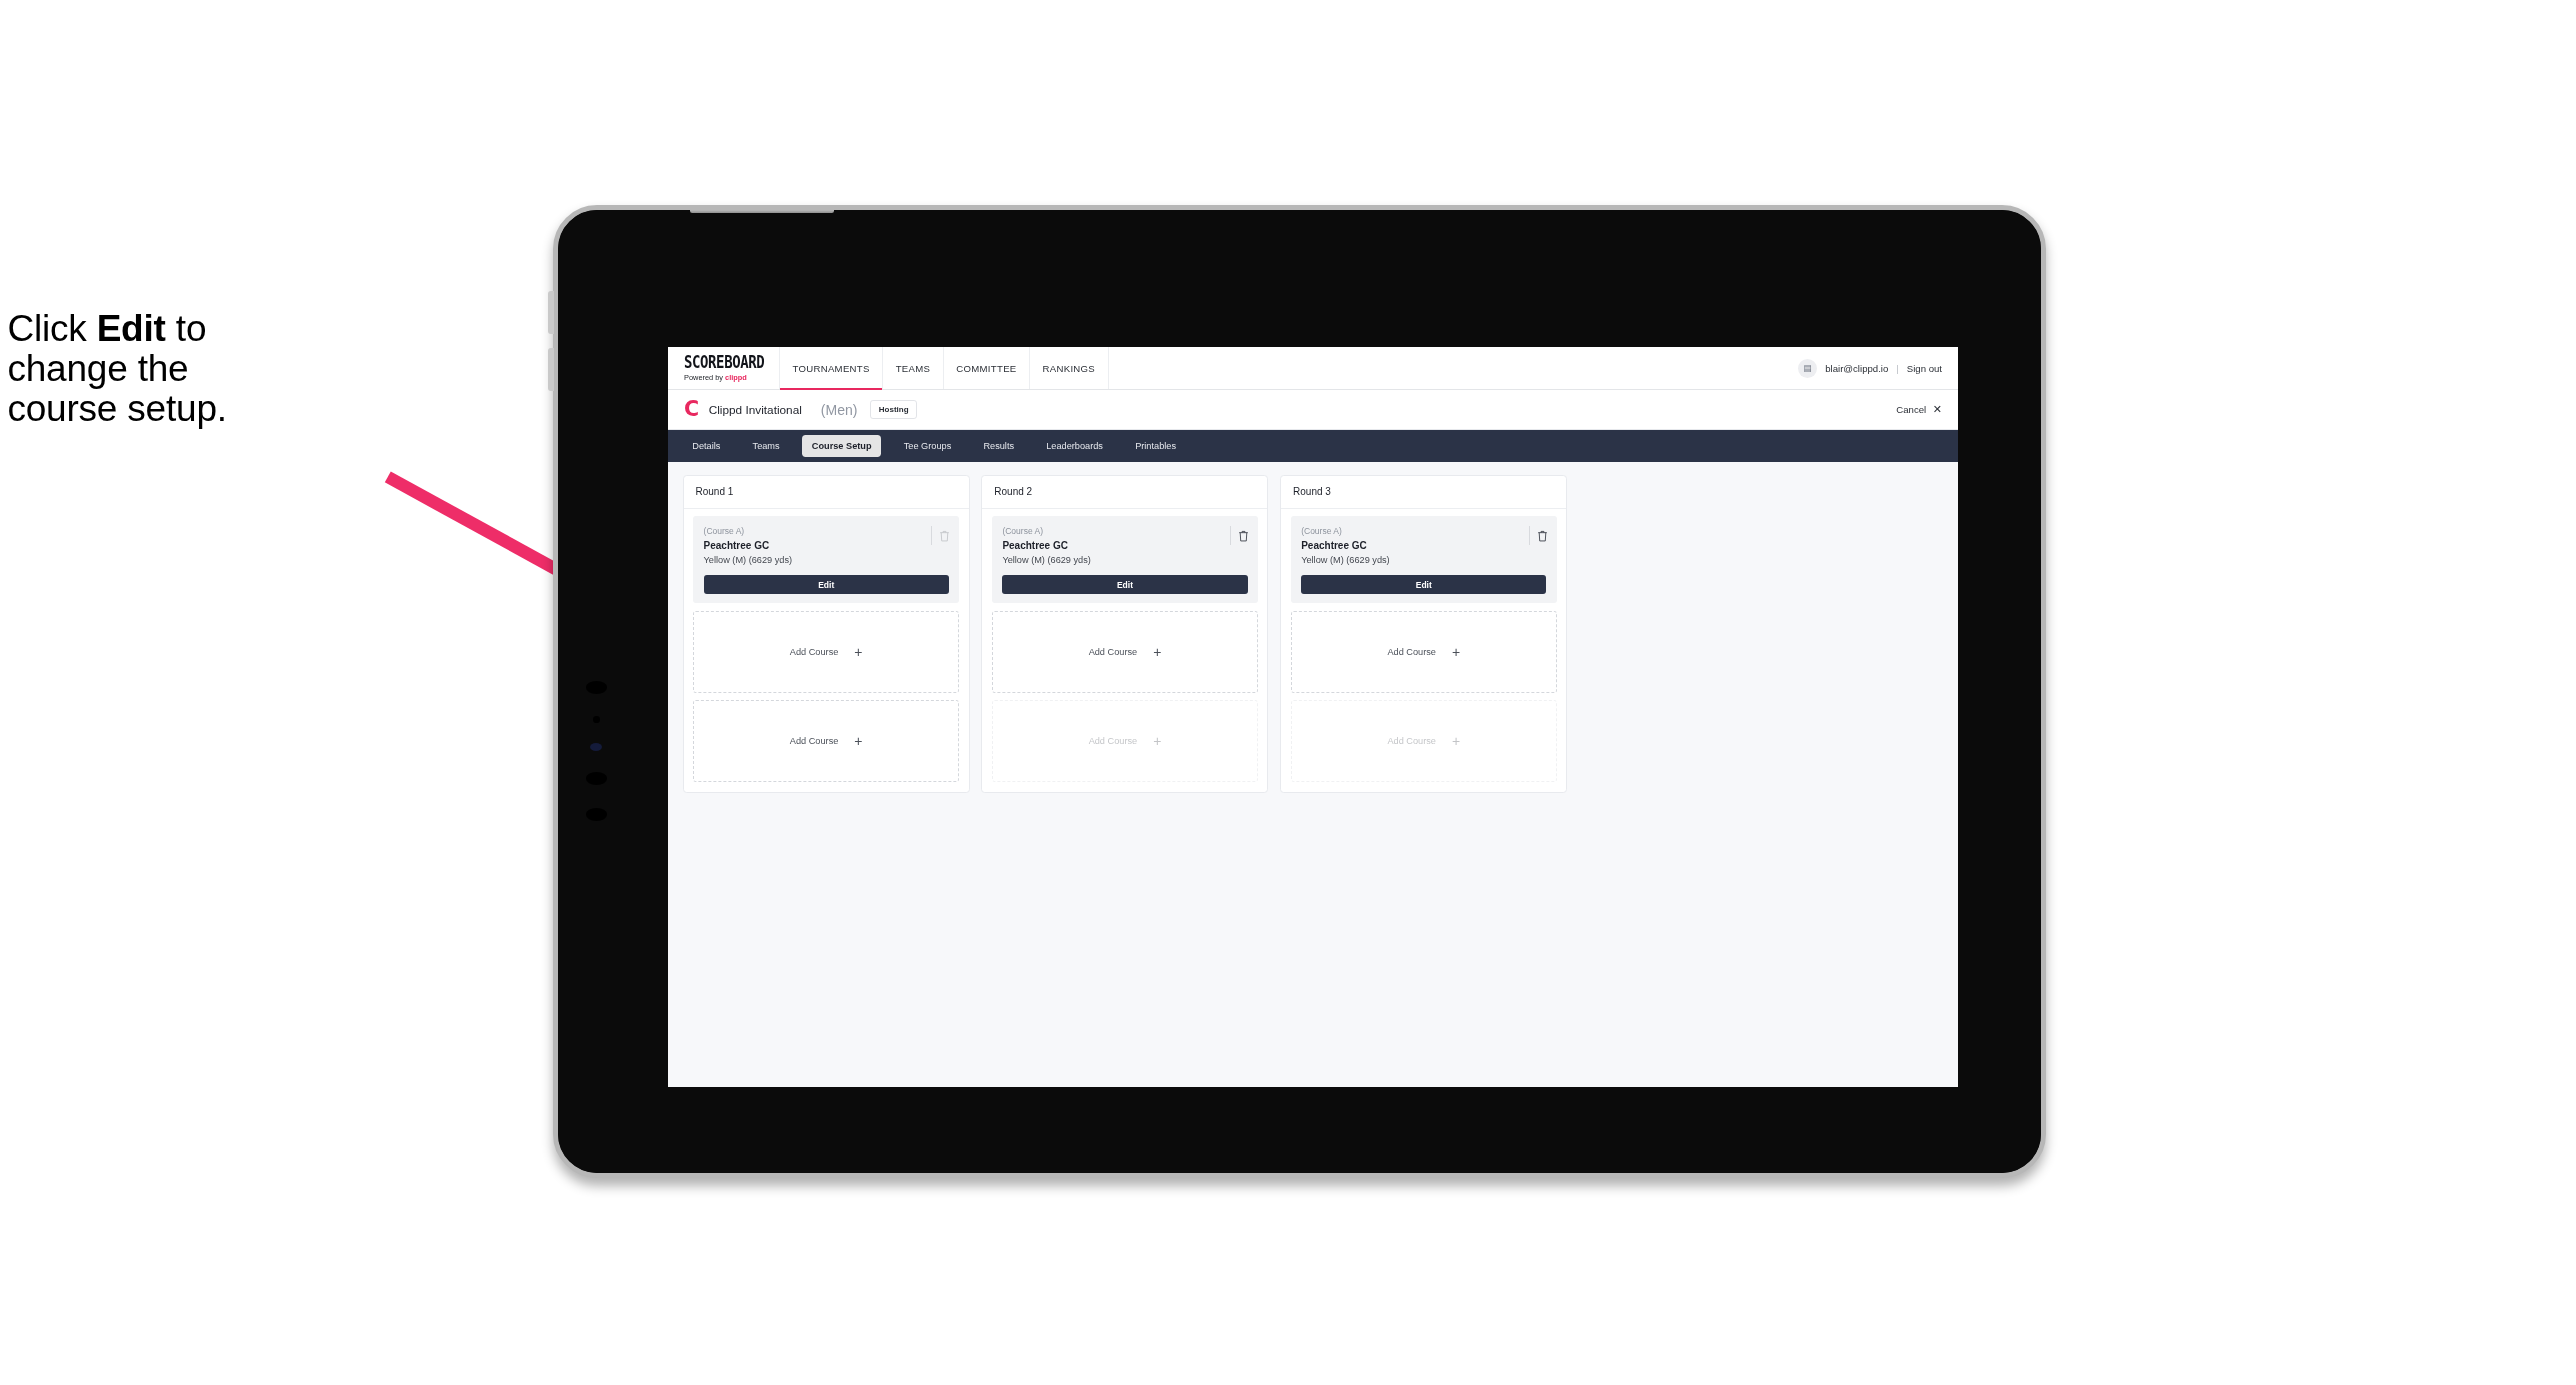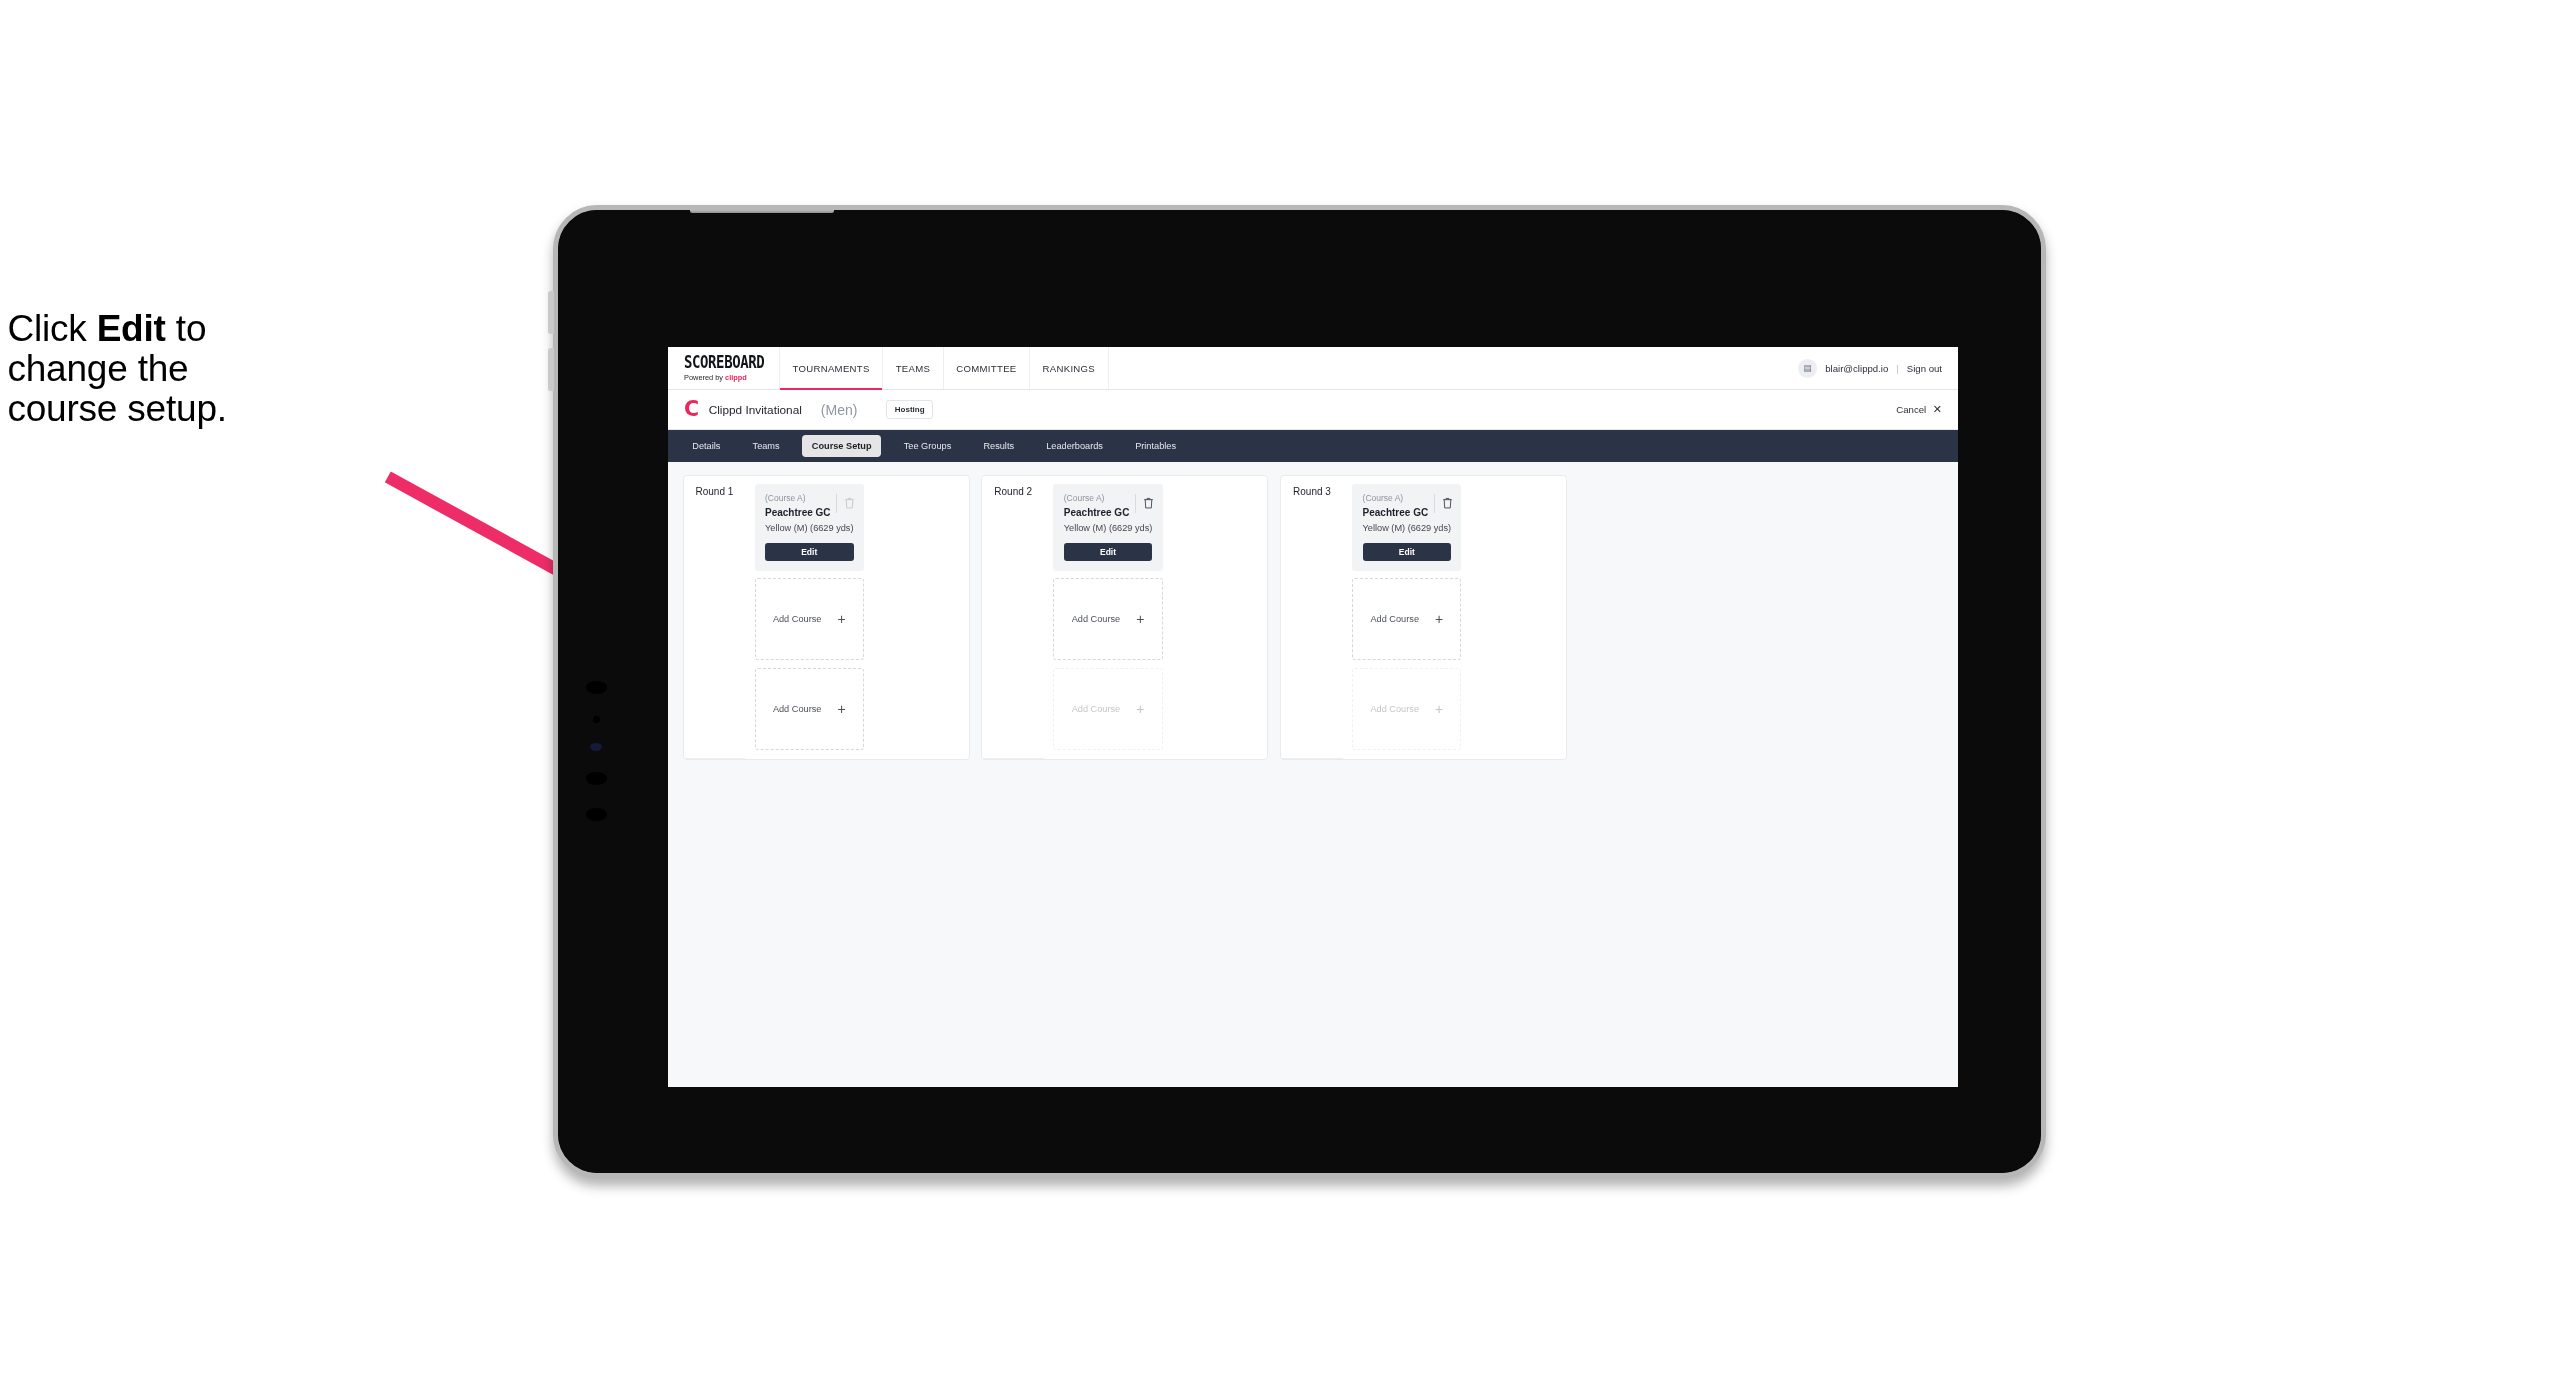--- a/index.html
+++ b/index.html
@@ -127,21 +127,21 @@
     border-bottom: 0.7px solid #e6e8ec;
   }
   .tlogo {
     font-family: "DejaVu Sans", sans-serif;
     font-weight: 700; font-size: 20.6px; color: #e8285f; line-height: 1;
     margin-right: 9.6px;
   }
   .ttitle { font-size: 11.8px; color: #1d2029; font-weight: 400; }
   .tgender { font-size: 14px; color: #9197a2; margin-left: 19px; }
   .badge {
-    margin-left: 29px; font-size: 8px; font-weight: 700; color: #2b2f36;
+    margin-left: 13px; font-size: 8px; font-weight: 700; color: #2b2f36;
     background: #fff; border: 0.7px solid #e2e4e8; border-radius: 2.9px;
     padding: 4.4px 7.4px; line-height: 1;
   }
   .tbar-right {
     margin-left: auto; display: flex; align-items: center; gap: 6.6px;
     font-size: 9.6px; color: #2b2f36; cursor: pointer;
   }
   .x-glyph { font-size: 11px; font-weight: 400; }
 
   
@@ -158,21 +158,21 @@
   }
 
   
   .board {
     padding: 13.2px 14.7px; display: flex; gap: 11.8px; align-items: flex-start;
     background: #f7f8fa; height: calc(100% - 43px - 40px - 32px);
   }
   .round-col {
     width: 287px; background: #ffffff;
     border: 0.7px solid #e8eaee; border-radius: 3.7px;
-    display: flex; flex-direction: row;
+    display: flex; flex-direction: column;
   }
   .round-head {
     padding: 10.3px 11.8px; font-size: 10px; color: #1d2029; font-weight: 400;
     border-bottom: 0.7px solid #eceef1;
   }
   .round-body { padding: 7.4px 9.6px 9.6px; display: flex; flex-direction: column; gap: 7.4px; }
 
   .course-card {
     background: #f2f3f5; border-radius: 2.9px; padding: 8.8px 10.3px 9.6px;
     position: relative;

